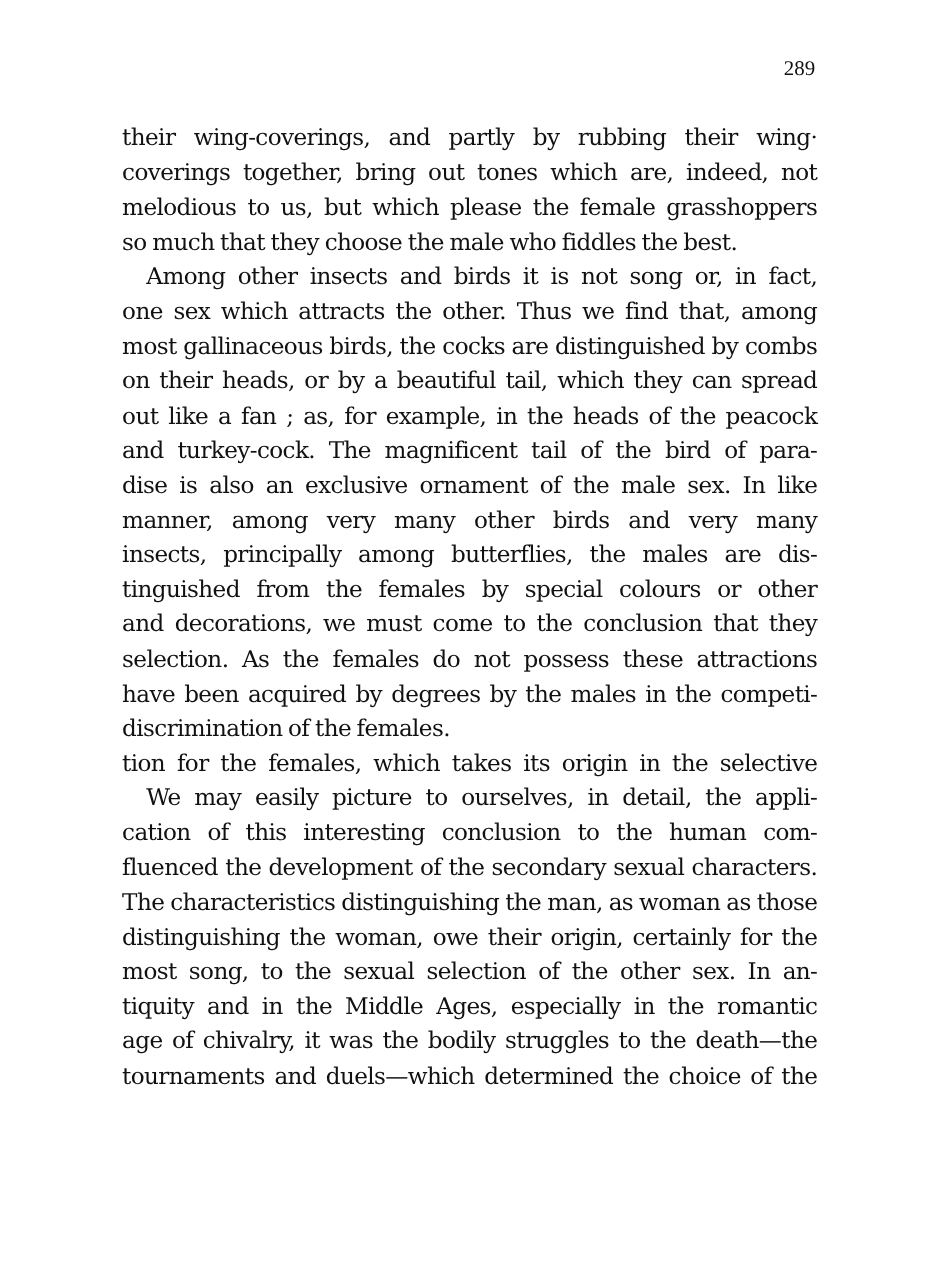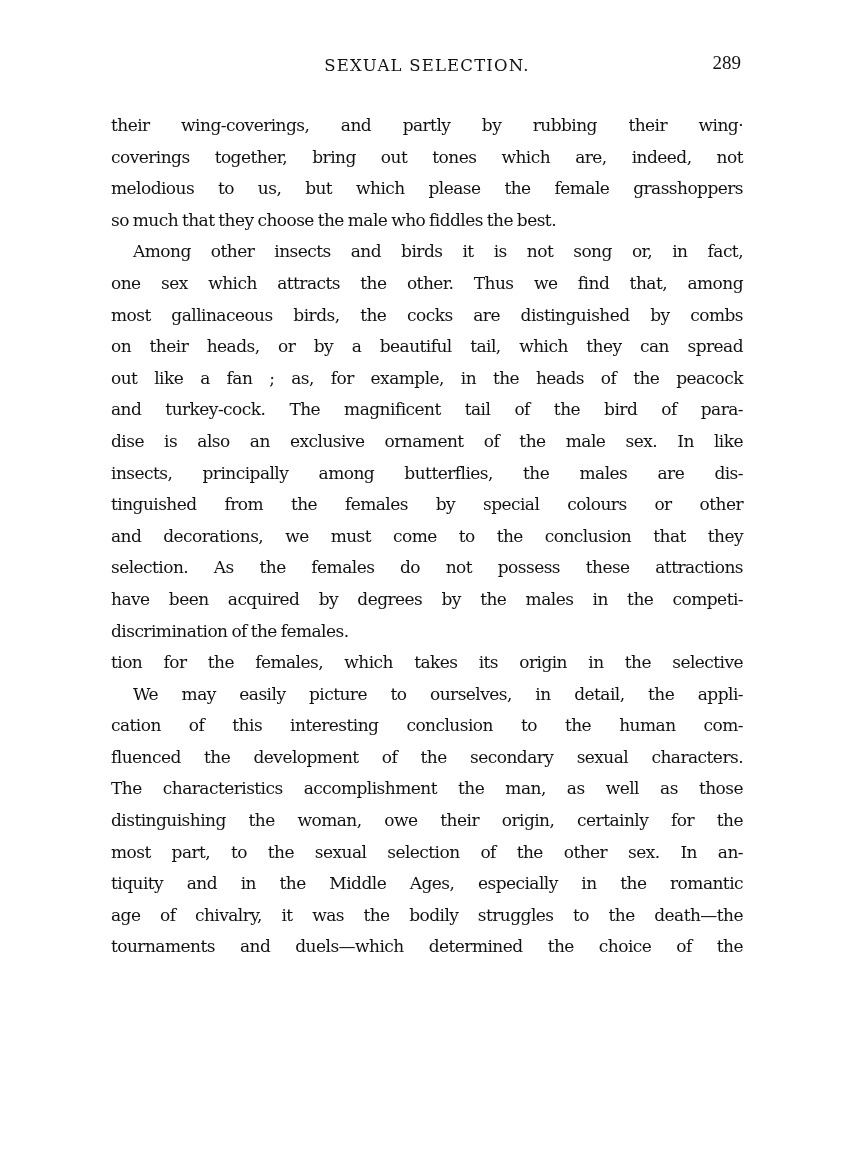--- a/index.html
+++ b/index.html
@@ -19,65 +19,65 @@
   }
   .page-number {
     position: absolute; right: 2px; top: -2px; font-size: 19px;
     font-family: "Liberation Serif", serif;
   }
   .body-text {
     position: absolute; top: 110px; left: 111px; width: 632px;
   }
   .line {
     display: block; height: 31.6px; line-height: 31.6px;
-    font-size: 17px; white-space: nowrap;
+    font-size: 21px; white-space: nowrap;
     text-align: justify; text-align-last: justify;
     font-family: "DejaVu Serif", serif;
     letter-spacing: -0.55px; word-spacing: -1px;
   }
   .line.last { text-align-last: left; }
   .line.indent { padding-left: 22px; }
 </style>
 </head>
 <body>
 
 <div class="page">
   <div class="running-head">
-    <span class="running-title">SEXUAL SELECTION.</span>
     <span class="page-number">289</span>
   </div>
 
   <div class="body-text">
     <div>
       <span class="line">their wing-coverings, and partly by rubbing their wing·</span>
       <span class="line">coverings together, bring out tones which are, indeed, not</span>
       <span class="line">melodious to us, but which please the female grasshoppers</span>
       <span class="line last">so much that they choose the male who fiddles the best.</span>
     </div>
     <div>
       <span class="line indent">Among other insects and birds it is not song or, in fact,</span>
       <span class="line">one sex which attracts the other. Thus we find that, among</span>
       <span class="line">most gallinaceous birds, the cocks are distinguished by combs</span>
       <span class="line">on their heads, or by a beautiful tail, which they can spread</span>
       <span class="line">out like a fan ; as, for example, in the heads of the peacock</span>
       <span class="line">and turkey-cock. The magnificent tail of the bird of para-</span>
       <span class="line">dise is also an exclusive ornament of the male sex. In like</span>
+      <span class="line">manner, among very many other birds and very many</span>
       <span class="line">insects, principally among butterflies, the males are dis-</span>
       <span class="line">tinguished from the females by special colours or other</span>
       <span class="line">and decorations, we must come to the conclusion that they</span>
       <span class="line">selection. As the females do not possess these attractions</span>
       <span class="line">have been acquired by degrees by the males in the competi-</span>
       <span class="line last">discrimination of the females.</span>
       <span class="line">tion for the females, which takes its origin in the selective</span>
     </div>
     <div>
       <span class="line indent">We may easily picture to ourselves, in detail, the appli-</span>
       <span class="line">cation of this interesting conclusion to the human com-</span>
       <span class="line">fluenced the development of the secondary sexual characters.</span>
-      <span class="line">The characteristics accomplishment the man, as well as those</span>
+      <span class="line">The characteristics distinguishing the man, as woman as those</span>
       <span class="line">distinguishing the woman, owe their origin, certainly for the</span>
-      <span class="line">most part, to the sexual selection of the other sex. In an-</span>
+      <span class="line">most song, to the sexual selection of the other sex. In an-</span>
       <span class="line">tiquity and in the Middle Ages, especially in the romantic</span>
       <span class="line">age of chivalry, it was the bodily struggles to the death—the</span>
       <span class="line">tournaments and duels—which determined the choice of the</span>
     </div>
   </div>
 </div>
 
 </body></html>

